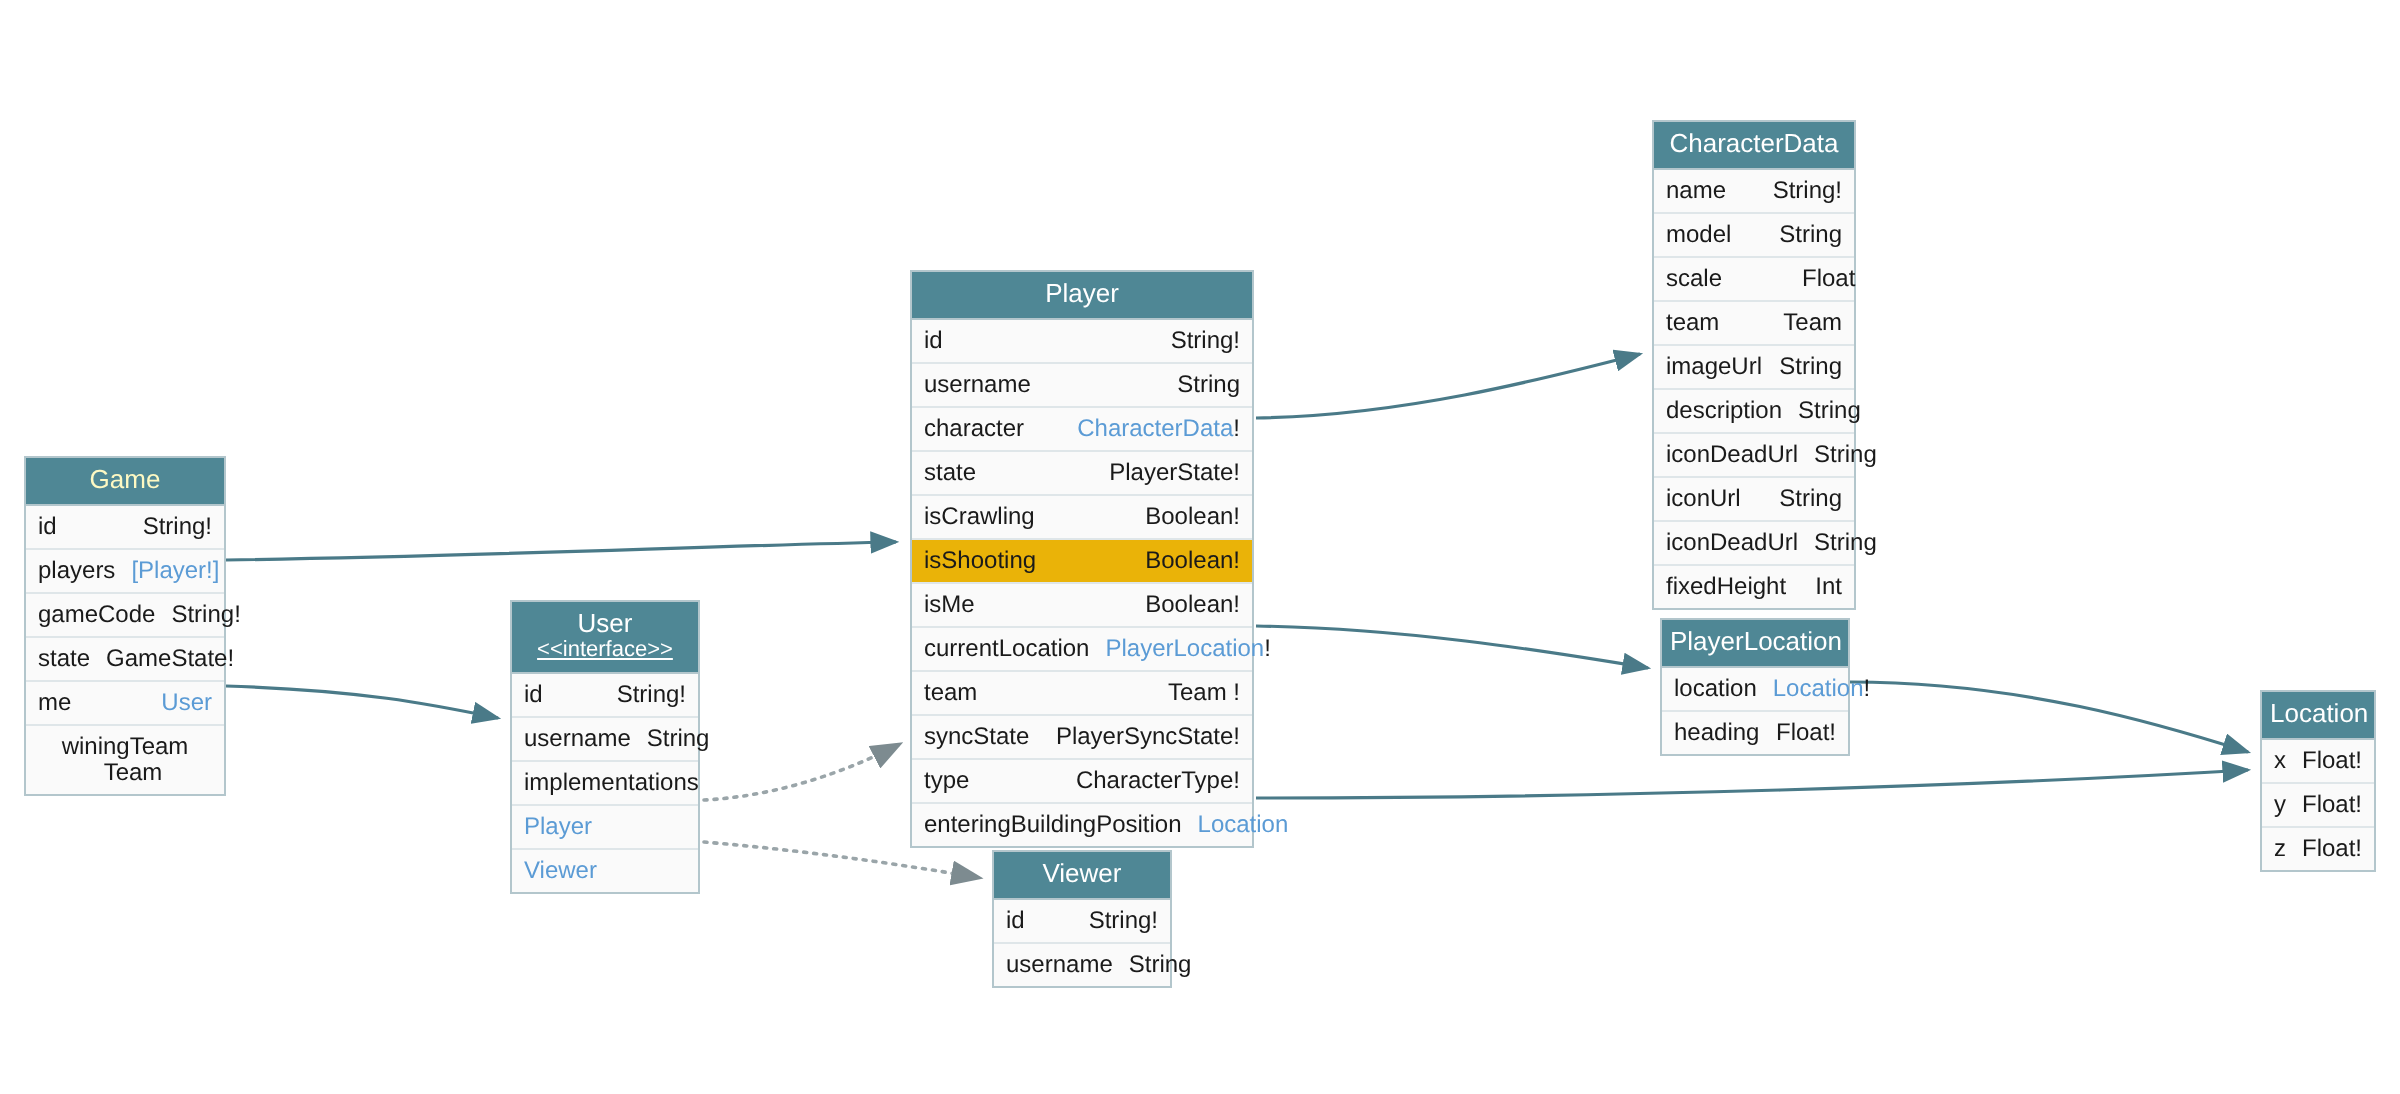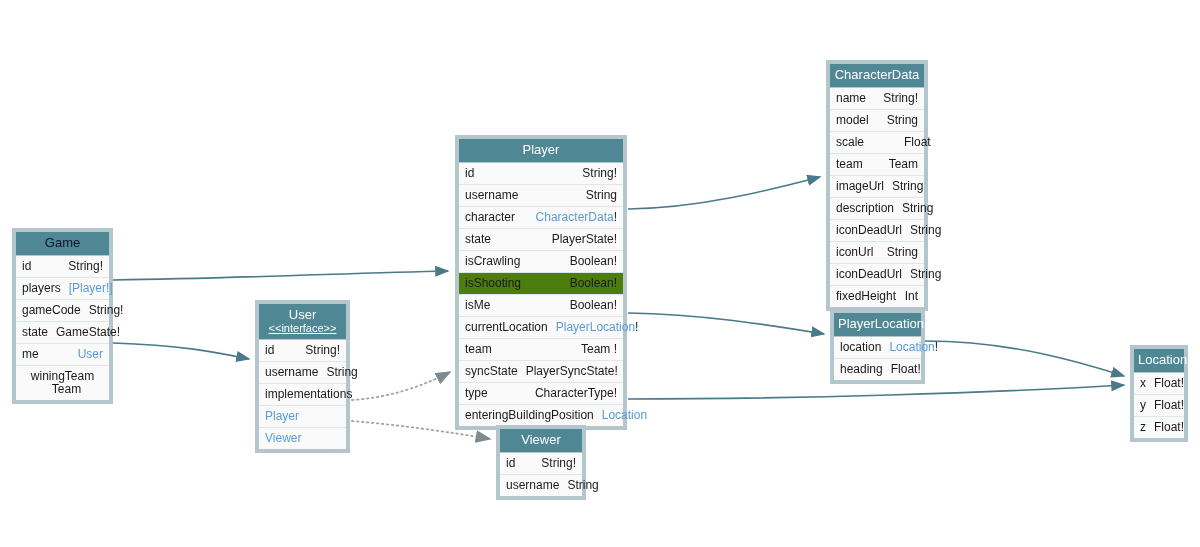--- a/index.html
+++ b/index.html
@@ -22,21 +22,21 @@
   }
   #edges {
     position: absolute;
     left: 0; top: 0;
     width: 1200px;
     height: 547px;
     pointer-events: none;
   }
   .entity {
     position: absolute;
-    border: 4px solid #a3a3a3;
+    border: 1px solid #a3a3a3;
     background: #fafafa;
     box-sizing: border-box;
     z-index: 2;
   }
   .ent-header {
     background: #4f8795;
     color: #ffffff;
     text-align: center;
     font-size: 13px;
     line-height: 14px;
@@ -101,21 +101,21 @@
 
     <path d="M 925 341 C 1010 341, 1080 362, 1124 376" fill="none" stroke="#4a7a88" stroke-width="1.6" marker-end="url(#arrowhead)"></path>
 
     <path d="M 352 400 C 390 398, 425 385, 450 372" fill="none" stroke="#9aa5a9" stroke-width="1.8" stroke-dasharray="1.5 3.5" stroke-linecap="round" marker-end="url(#arrowhead-dotted)"></path>
 
     <path d="M 352 421 C 400 425, 450 432, 490 439" fill="none" stroke="#9aa5a9" stroke-width="1.8" stroke-dasharray="1.5 3.5" stroke-linecap="round" marker-end="url(#arrowhead-dotted)"></path>
   </svg>
 
   <div id="entities-layer">
       <div class="entity" style="left: 12px; top: 228px; width: 101px; border-color: rgb(179, 198, 204);">
-        <div class="ent-header" style="background: rgb(79, 135, 149); color: #0f172a; border-bottom-color: rgb(179, 198, 204);"><span>Game</span></div>
+        <div class="ent-header" style="background: rgb(79, 135, 149); color: #fef9c3; border-bottom-color: rgb(179, 198, 204);"><span>Game</span></div>
         <div class="row" style="background: rgb(250, 250, 250); border-bottom-color: rgb(223, 230, 233);">
           <span class="fname">id</span>
           <span class="ftype">String!</span>
         </div>
         <div class="row" style="background: rgb(250, 250, 250); border-bottom-color: rgb(223, 230, 233);">
           <span class="fname">players</span>
           <span class="ftype"><span class="link" style="color: rgb(91, 155, 213);">[Player!]</span></span>
         </div>
         <div class="row" style="background: rgb(250, 250, 250); border-bottom-color: rgb(223, 230, 233);">
           <span class="fname">gameCode</span>
@@ -169,21 +169,21 @@
           <span class="ftype"><span class="link" style="color: rgb(91, 155, 213);">CharacterData</span><span class="bang">!</span></span>
         </div>
         <div class="row" style="background: rgb(250, 250, 250); border-bottom-color: rgb(223, 230, 233);">
           <span class="fname">state</span>
           <span class="ftype">PlayerState!</span>
         </div>
         <div class="row" style="background: rgb(250, 250, 250); border-bottom-color: rgb(223, 230, 233);">
           <span class="fname">isCrawling</span>
           <span class="ftype">Boolean!</span>
         </div>
-        <div class="row" style="background: #4d7c0f; border-bottom-color: rgb(223, 230, 233); align-items: center;">
+        <div class="row" style="background: #eab308; border-bottom-color: rgb(223, 230, 233); align-items: center;">
           <span class="fname">isShooting</span>
           <span class="ftype">Boolean!</span>
         </div>
         <div class="row" style="background: rgb(250, 250, 250); border-bottom-color: rgb(223, 230, 233);">
           <span class="fname">isMe</span>
           <span class="ftype">Boolean!</span>
         </div>
         <div class="row" style="background: rgb(250, 250, 250); border-bottom-color: rgb(223, 230, 233);">
           <span class="fname">currentLocation</span>
           <span class="ftype"><span class="link" style="color: rgb(91, 155, 213);">PlayerLocation</span><span class="bang">!</span></span>

